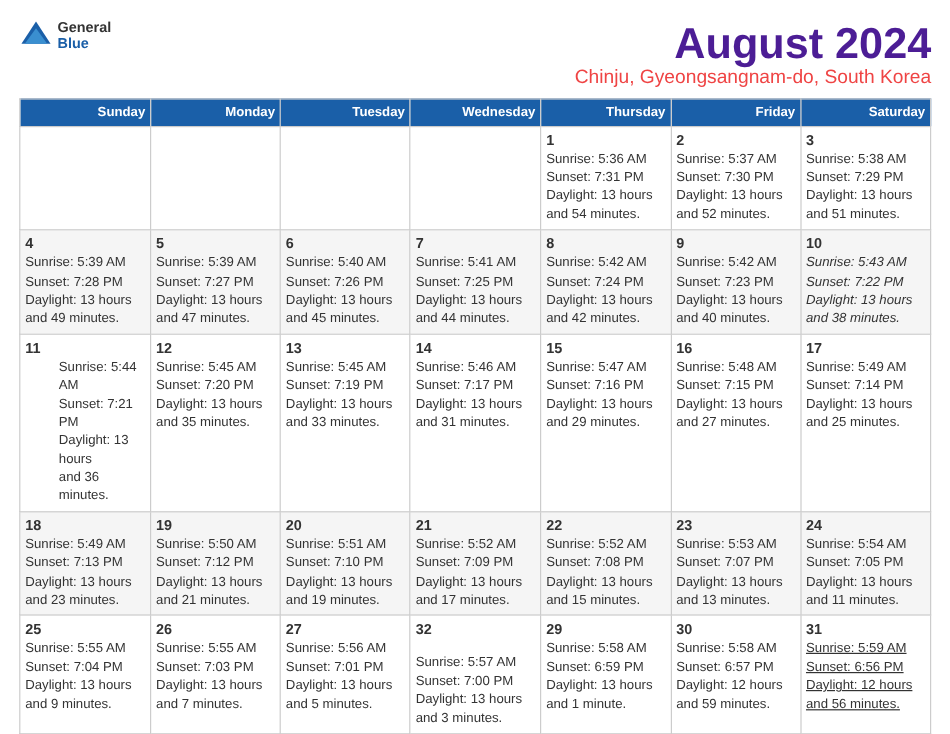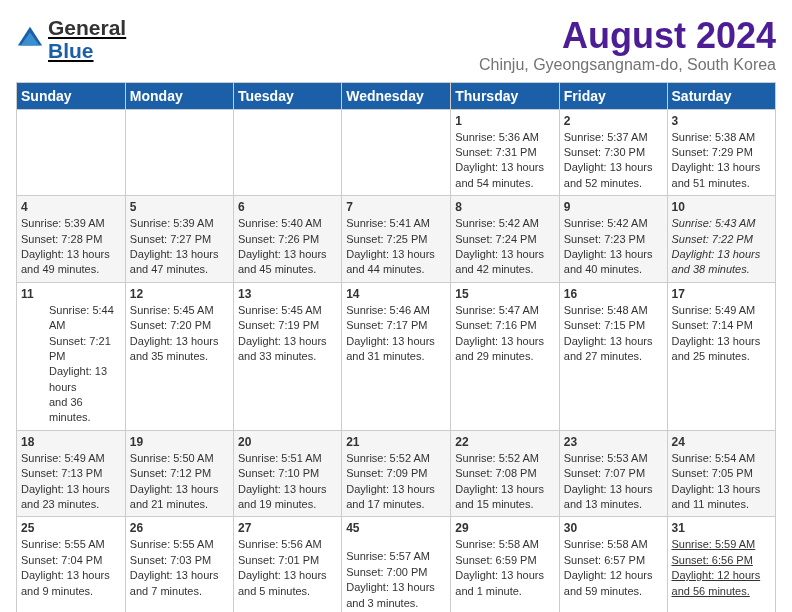--- a/index.html
+++ b/index.html
@@ -15,55 +15,54 @@
       align-items: flex-start;
       justify-content: space-between;
       margin-bottom: 8px;
     }
     .logo {
       display: flex;
       align-items: center;
       gap: 4px;
     }
     .logo-text {
-      font-size: 21px;
+      font-size: 12px;
       font-weight: bold;
       line-height: 1.1;
-      text-decoration: underline;
     }
     .logo-general { color: #333; }
     .logo-blue { color: #1a5fa8; }
     .logo-icon {
       width: 28px;
       height: 28px;
     }
     .title-block {
       text-align: right;
     }
     .main-title {
       font-size: 36px;
       font-weight: bold;
       color: #4c1d95;
       line-height: 1.1;
     }
     .subtitle {
       font-size: 16px;
-      color: #737373;
+      color: #ef4444;
     }
     .calendar {
       width: 100%;
       border-collapse: collapse;
       font-size: 10px;
     }
     .calendar thead th {
       background: #1a5fa8;
       color: #fff;
       padding: 5px 4px;
-      text-align: left;
-      font-size: 14px;
+      text-align: right;
+      font-size: 11px;
       font-weight: bold;
       border: 1px solid #ccc;
     }
     .calendar tbody td {
       border: 1px solid #ccc;
       vertical-align: top;
       padding: 4px;
       width: 110px;
       min-height: 80px;
       background: #fff;
@@ -316,21 +315,21 @@
 and 7 minutes.</div>
         </td>
         <td>
           <span class="day-number">27</span>
           <div class="day-info" style="white-space: pre-line;">Sunrise: 5:56 AM
 Sunset: 7:01 PM
 Daylight: 13 hours
 and 5 minutes.</div>
         </td>
         <td>
-          <span class="day-number">45</span>
+          <span class="day-number">32</span>
           <div class="day-info" style="white-space: pre-line; margin-top: 14px;">Sunrise: 5:57 AM
 Sunset: 7:00 PM
 Daylight: 13 hours
 and 3 minutes.</div>
         </td>
         <td>
           <span class="day-number">29</span>
           <div class="day-info" style="white-space: pre-line;">Sunrise: 5:58 AM
 Sunset: 6:59 PM
 Daylight: 13 hours

